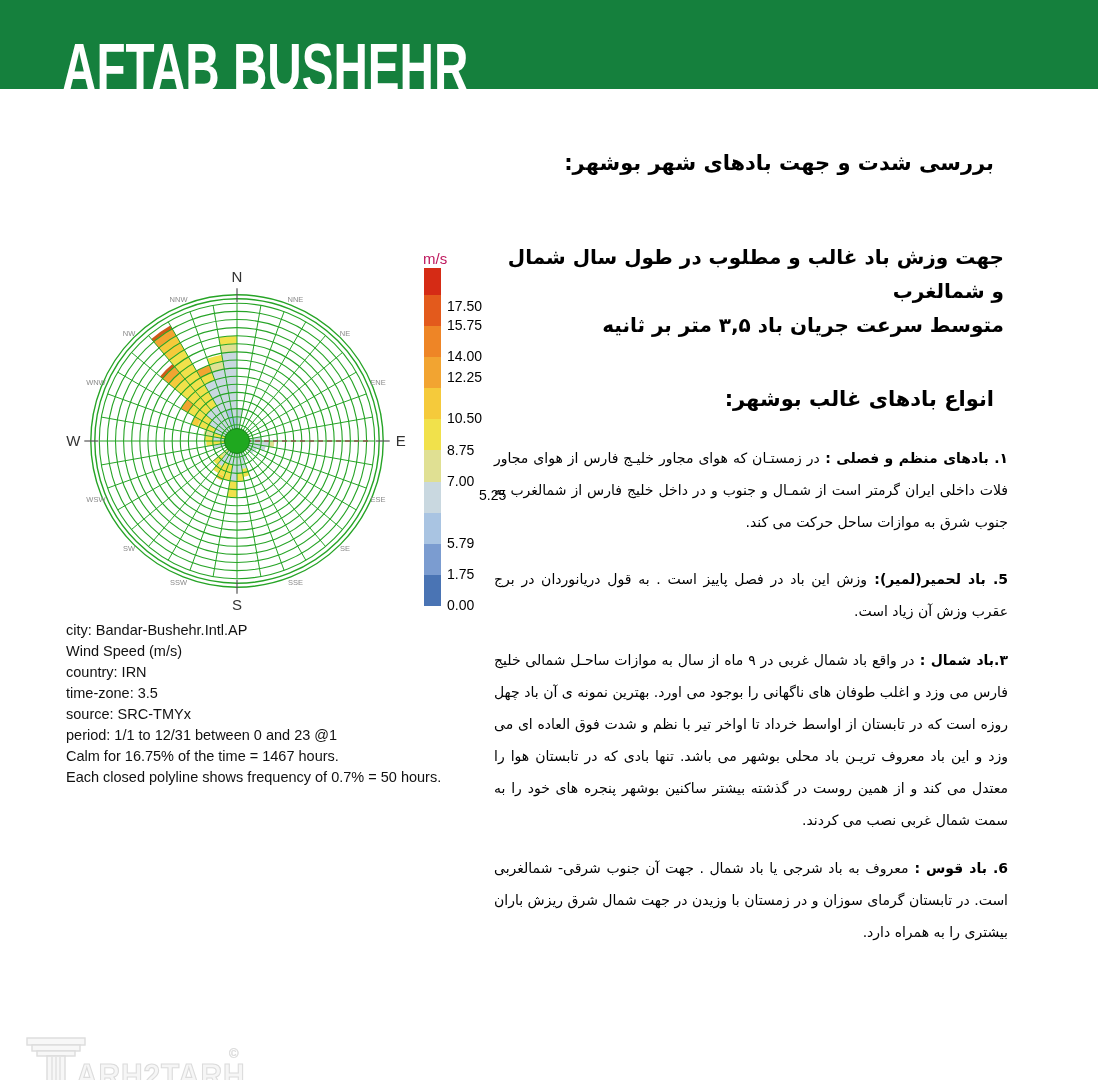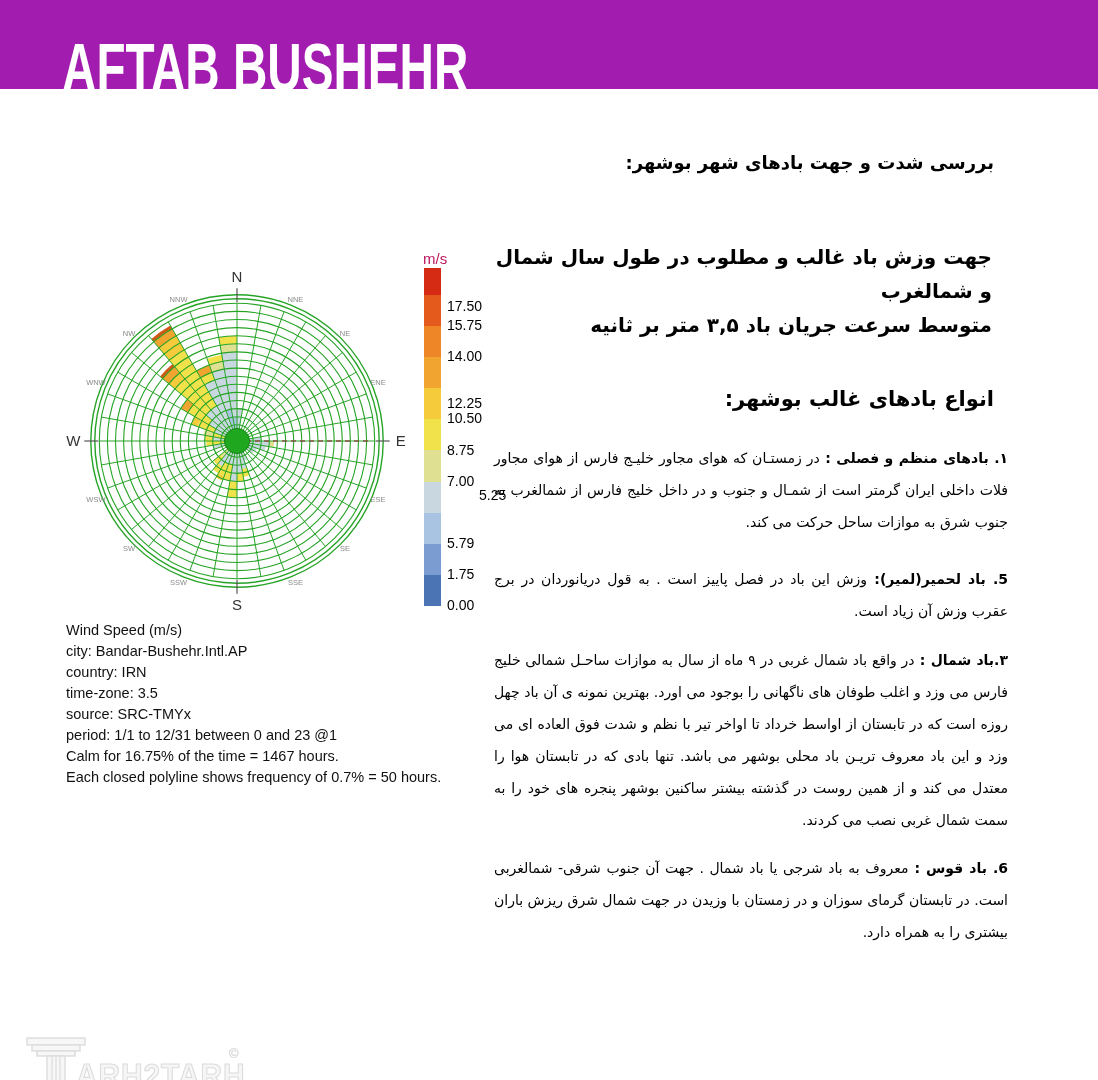--- a/index.html
+++ b/index.html
@@ -1,28 +1,28 @@
 <!DOCTYPE html>
 <html><head>
 <meta charset="utf-8">
 <style>
   html,body{margin:0;padding:0;background:#fff;}
   .page{position:relative;width:1098px;height:1080px;background:#ffffff;overflow:hidden;
         font-family:"Liberation Sans",sans-serif;}
   
-  .banner{position:absolute;left:0;top:0;width:1098px;height:89px;background:#a21caf;}
+  .banner{position:absolute;left:0;top:0;width:1098px;height:89px;background:#15803d;}
   .banner-title{position:absolute;left:62px;top:38px;margin:0;font-size:68px;line-height:58px;
         font-weight:bold;color:#ffffff;letter-spacing:0px;white-space:nowrap;
         transform:scaleX(0.70);transform-origin:left top;
         font-family:"Liberation Sans",sans-serif;}
   
   .rtl-col{position:absolute;top:148px;right:90px;width:514px;direction:rtl;color:#000;
         font-family:"DejaVu Sans",sans-serif;}
-  .rtl-col h2{margin:0 14px 0 0;font-size:18px;line-height:30px;font-weight:bold;}
-  .summary{margin:62px 16px 0 0;font-size:20px;line-height:34px;font-weight:bold;text-align:right;}
+  .rtl-col h2{margin:0 14px 0 0;font-size:21px;line-height:30px;font-weight:bold;}
+  .summary{margin:62px 4px 0 0;font-size:20px;line-height:34px;font-weight:bold;text-align:right;}
   .rtl-col h3{margin:42px 14px 0 0;font-size:21px;line-height:30px;font-weight:bold;}
   .wind-item{font-size:14px;line-height:32px;text-align:justify;text-align-last:right;margin:0;}
   .wind-item b{font-weight:bold;}
   .mt1{margin-top:28px;} .mt2{margin-top:25px;} .mt3{margin-top:17px;} .mt4{margin-top:16px;}
   
   .rose-svg{position:absolute;left:47px;top:248px;}
   
   .legend{position:absolute;left:422px;top:250px;width:76px;height:372px;}
   .legend-title{position:absolute;left:1px;top:0;font-size:15px;color:#be185d;}
   .legend-bar{position:absolute;left:2px;top:18px;width:17px;height:338px;}
@@ -215,34 +215,34 @@
         <div style="height: 31.1px; background: rgb(224, 224, 147);"></div>
         <div style="height: 31.1px; background: rgb(201, 216, 224);"></div>
         <div style="height: 31.1px; background: rgb(169, 196, 226);"></div>
         <div style="height: 31.1px; background: rgb(123, 156, 208);"></div>
         <div style="height: 31.1px; background: rgb(74, 116, 180);"></div>
       </div>
     <div class="legend-ticks" id="legend-ticks">
         <div style="top: 30px;">17.50</div>
         <div style="top: 49.1px;">15.75</div>
         <div style="top: 80.2px;">14.00</div>
-        <div style="top: 127px;">12.25</div>
+        <div style="top: 101px;">12.25</div>
         <div style="top: 142.4px;">10.50</div>
         <div style="top: 173.5px;">8.75</div>
         <div style="top: 204.6px;">7.00</div>
         <div style="top: 219px; margin-left: 32px;">5.25</div>
         <div style="top: 266.8px;">5.79</div>
         <div style="top: 297.9px;">1.75</div>
         <div style="top: 329px;">0.00</div>
       </div>
   </div>
 
   <div class="captions">
+    <div>city: Bandar-Bushehr.Intl.AP</div>
     <div>Wind Speed (m/s)</div>
-    <div>city: Bandar-Bushehr.Intl.AP</div>
     <div>country: IRN</div>
     <div>time-zone: 3.5</div>
     <div>source: SRC-TMYx</div>
     <div>period: 1/1 to 12/31 between 0 and 23 @1</div>
     <div>Calm for 16.75% of the time = 1467 hours.</div>
     <div>Each closed polyline shows frequency of 0.7% = 50 hours.</div>
   </div>
 
   <div class="watermark">
     <svg class="wm-icon" width="62" height="80">

